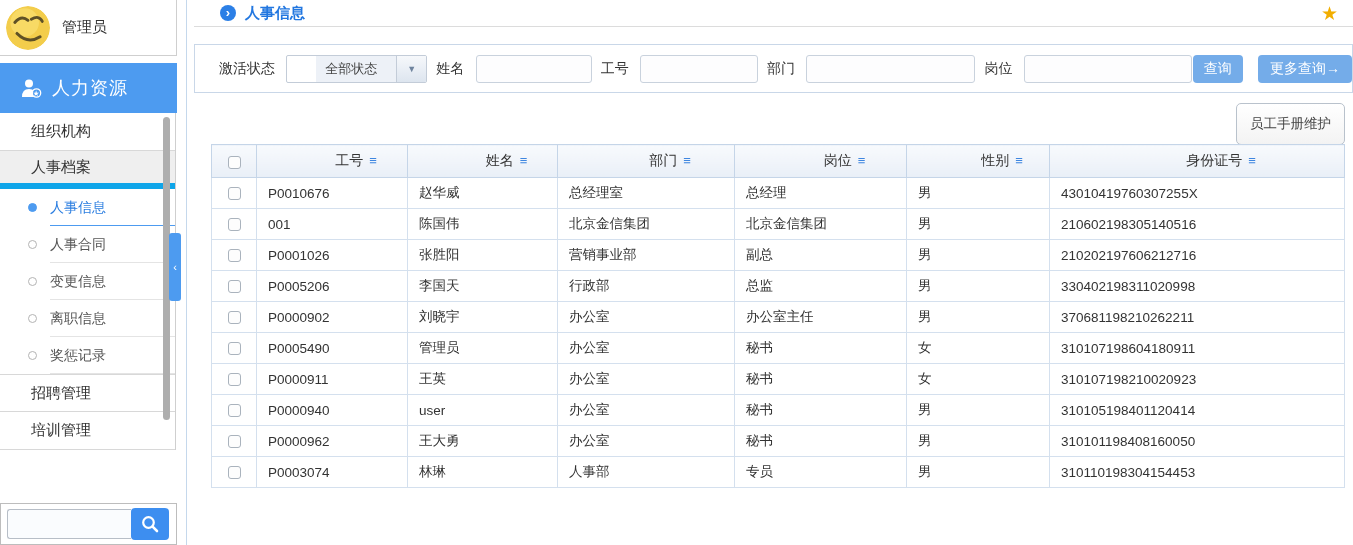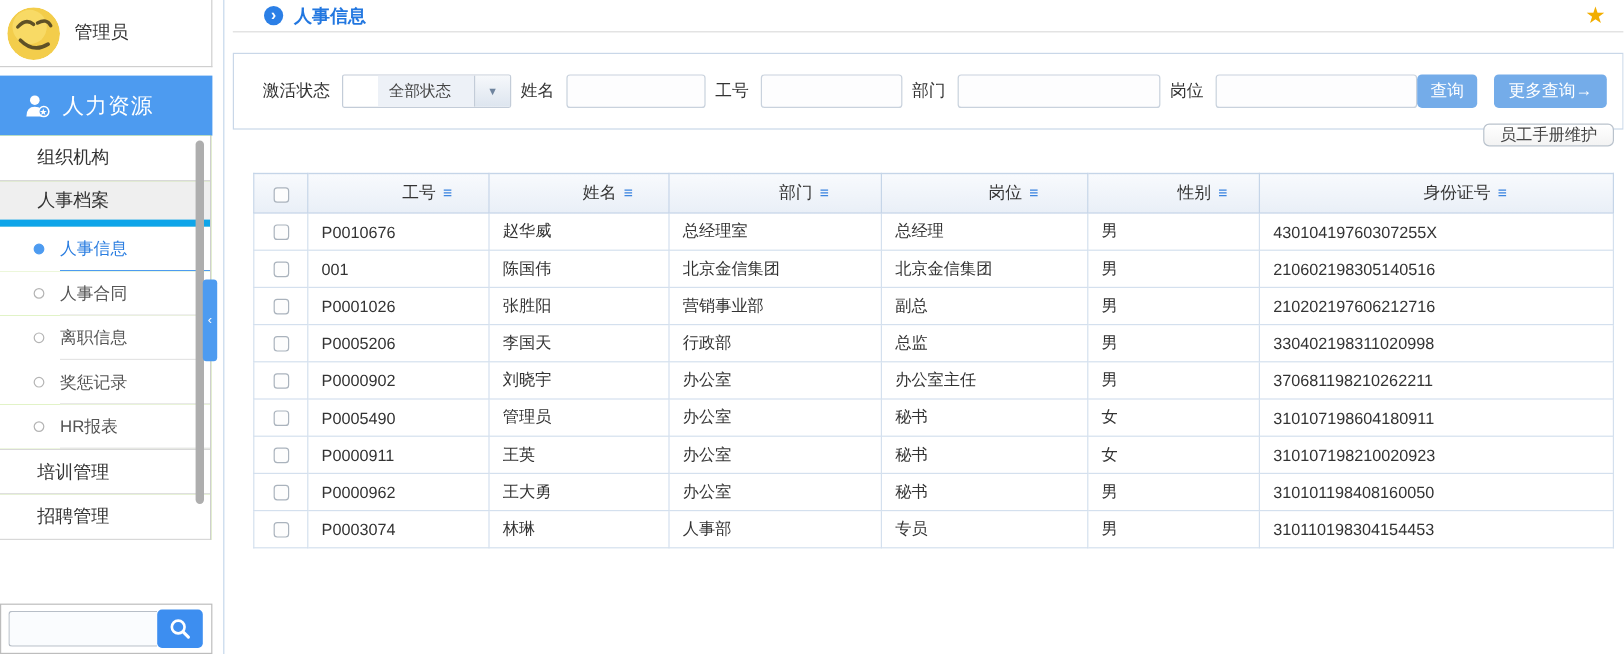--- a/index.html
+++ b/index.html
@@ -70,22 +70,22 @@
     border-bottom:1px solid #dcdcdc; display:flex; align-items:center; gap:9px; padding-left:26px;
   }
   .title-chevron {
     width:16px; height:16px; border-radius:50%; background:#2b7fe6; color:#fff; font-size:13px; font-weight:bold;
     display:flex; align-items:center; justify-content:center; line-height:1; padding-bottom:1px;
   }
   .page-title { color:#2277e0; font-size:15px; font-weight:bold; }
   .fav-star { position:absolute; right:15px; top:2px; color:#f2ae00; font-size:19px; cursor:pointer; }
 
   .filter-panel {
-    position:absolute; left:7px; right:0; top:44px; height:64px; background:#fff;
-    border:1px solid #c9d7e8; display:flex; align-items:center; padding-left:24px; font-size:14px;
+    position:absolute; left:7px; right:0; top:44px; height:49px; background:#fff;
+    border:1px solid #c9d7e8; display:flex; align-items:center; padding-left:24px; font-size:14px;justify-content:space-between;
   }
   .f-label { color:#333; margin:0 10px 0 8px; white-space:nowrap; }
   .select-box {
     display:flex; height:28px; border:1px solid #c3ccd8; border-radius:2px; overflow:hidden; cursor:pointer; margin-right:0;
   }
   .select-text { width:80px; background:#edf1f7; font-size:13px; color:#444; display:flex; align-items:center; padding-left:9px;margin-left:29px; }
   .select-arrow {
     width:30px; background:linear-gradient(#f6f8fb,#dde5ef); border-left:1px solid #c3ccd8;
     display:flex; align-items:center; justify-content:center; color:#6f849e; font-size:9px;
   }
@@ -93,21 +93,21 @@
   .f-input.name { width:116px; } .f-input.employee-id { width:118px; }
   .f-input.department { width:169px; } .f-input.position { width:168px; }
   .btn-blue {
     height:28px; background:#74ace9; color:#fff; border:none; border-radius:4px;
     font-size:14px; cursor:pointer; padding:0 12px; white-space:nowrap;
   }
   .btn-query { width:50px; padding:0; }
   .btn-more { margin-left:14px; }
 
   .handbook-btn {
-    position:absolute; right:8px; top:103px; height:19px; padding:0 13px;
+    position:absolute; right:8px; top:103px; height:42px; padding:0 13px;
     background:linear-gradient(#ffffff,#f3f3f3); border:1px solid #b9c2cc; border-radius:5px;
     font-size:13.5px; color:#444; cursor:pointer;
   }
 
   table.grid { position:absolute; left:24px; top:144px; width:1133px; border-collapse:collapse; table-layout:fixed; background:#fff; }
   table.grid th {
     height:33px; background:linear-gradient(#f8fafd,#e9eff7);
     border:1px solid #c5d5e8; font-size:14px; font-weight:normal; color:#333; text-align:center;padding-left:48px;
   }
   table.grid td {
@@ -161,35 +161,35 @@
       <div class="m-sub sel">
         <span class="bullet on"></span>
         <span>人事信息</span>
       </div>
       <div class="m-sub">
         <span class="bullet"></span>
         <span>人事合同</span>
       </div>
       <div class="m-sub">
         <span class="bullet"></span>
+        <span>变更信息</span>
+      </div>
+      <div class="m-sub">
+        <span class="bullet"></span>
         <span>离职信息</span>
       </div>
       <div class="m-sub">
         <span class="bullet"></span>
         <span>奖惩记录</span>
       </div>
-      <div class="m-sub">
-        <span class="bullet"></span>
-        <span>HR报表</span>
+      <div class="m-group">
+        <span>招聘管理</span>
       </div>
       <div class="m-group">
         <span>培训管理</span>
-      </div>
-      <div class="m-group">
-        <span>招聘管理</span>
       </div>
     </div>
 
   <div class="side-scrollbar"></div>
   <div class="collapse-tab">
     <span>‹</span>
   </div>
 
   <div class="side-search">
     <input type="text" value="" style="">
@@ -307,20 +307,29 @@
           <td class="cb-cell"><span class="cb"></span></td>
           <td>P0000911</td>
           <td>王英</td>
           <td>办公室</td>
           <td>秘书</td>
           <td>女</td>
           <td>310107198210020923</td>
         </tr>
         <tr>
           <td class="cb-cell"><span class="cb"></span></td>
+          <td>P0000940</td>
+          <td>user</td>
+          <td>办公室</td>
+          <td>秘书</td>
+          <td>男</td>
+          <td>310105198401120414</td>
+        </tr>
+        <tr>
+          <td class="cb-cell"><span class="cb"></span></td>
           <td>P0000962</td>
           <td>王大勇</td>
           <td>办公室</td>
           <td>秘书</td>
           <td>男</td>
           <td>310101198408160050</td>
         </tr>
         <tr>
           <td class="cb-cell"><span class="cb"></span></td>
           <td>P0003074</td>

